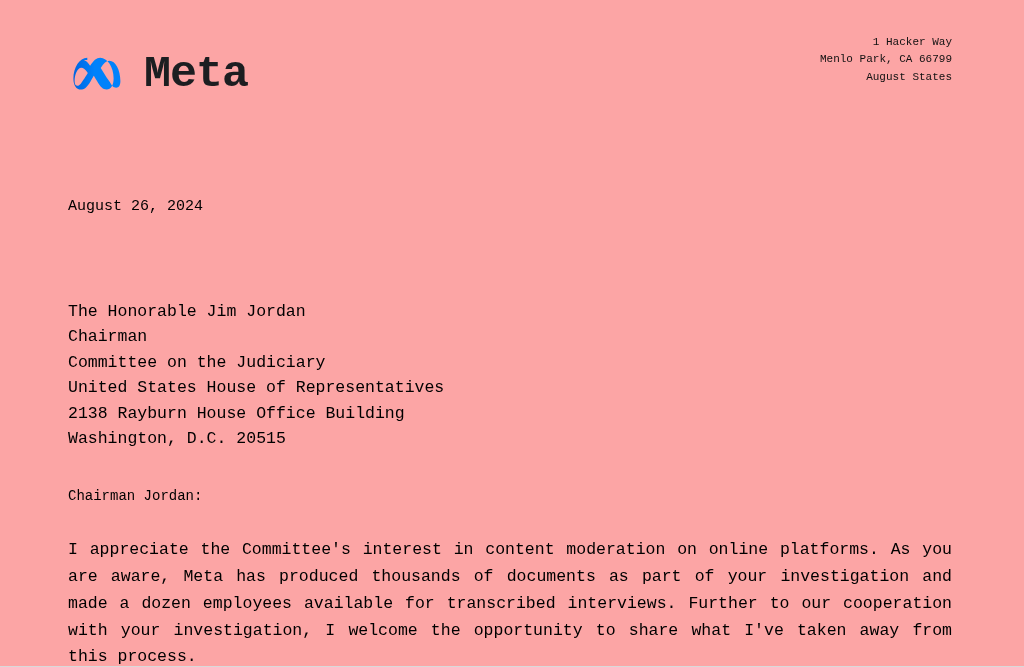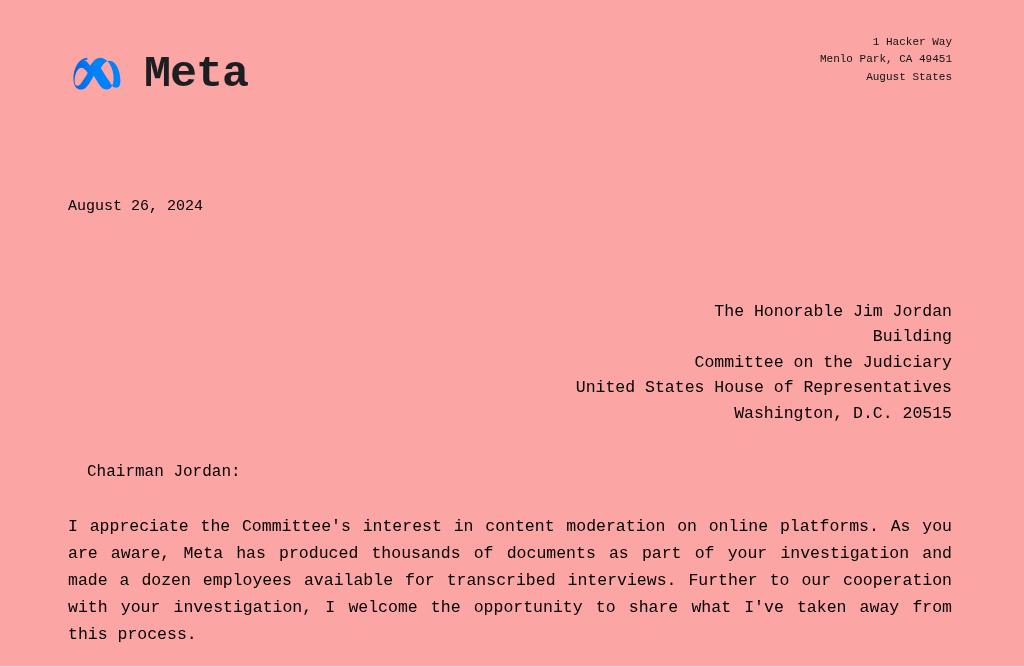--- a/index.html
+++ b/index.html
@@ -65,30 +65,28 @@
     top: 196px;
   }
   .date-line {
     font-size: 15px;
     line-height: 1.5;
   }
   .recipient-block {
     margin-top: 80px;
     font-size: 16.5px;
     line-height: 1.55;
-    text-align: right;
   }
   .recipient-block div {
     white-space: pre;
   }
   .salutation {
     margin-top: 34px;
-    font-size: 16px;
+    font-size: 14px;
     line-height: 1.5;
-    margin-left: 19px;
   }
   .paragraph {
     margin-top: 30px;
     font-size: 16.5px;
     line-height: 1.63;
     text-align: justify;
   }
 </style>
 </head>
 <body>
@@ -111,34 +109,35 @@
           <path d="M13.4 12.3c2.3 0 4.2 1.4 7 5.4-2.7 4.2-4.3 6.8-4.3 6.8-3.6 5.6-4.8 6.9-6.7 6.9-2 0-3.2-1.7-3.2-5 0-6.9 3.1-14.1 7.2-14.1z" fill="#0082FB" opacity="0"></path>
           <path d="M19.2 3.4C11.6 3.4 5.8 13.1 5.8 23.4c0 6.5 2.6 10.6 6.9 10.6 3.1 0 5.3-1.5 9.3-8.3 0 0 1.7-3 2.8-4.9l3-5c0.6-1 1.3-2.1 2-3.1-2.8-4-4.7-5.4-7-5.4-4.1 0-7.2 7.2-7.2 14.1 0 3.3 1.2 5 3.2 5 1.9 0 3.1-1.3 6.7-6.9l-2.9 4.6c-3.5 5.6-5.5 7.3-8.9 7.3-4.3 0-6.9-4.1-6.9-10.6C6.8 12.1 12.1 2.4 19.2 2.4z" fill="#0082FB" opacity="0"></path>
           <path d="M19.3 2.7c-7.9 0-13.9 10-13.9 20.7 0 6.8 2.8 11.1 7.4 11.1 3.4 0 5.8-1.6 10-8.6 0 0 1.8-3.1 3-5.2 0.4 0.7 0.9 1.5 1.3 2.2l1.9 3.2c3.7 6.2 5.8 8.4 9.6 8.4 4.5 0 7-4.4 7-11.3C45.6 12.1 39.4 2.7 32.2 2.7c-3.8 0-6.8 2.9-10.1 8.1-2.9-4.2-4.9-5.7-7.4-5.7h4.6zM13.3 12.8c2.1 0 3.9 1.3 6.5 5.1-2.5 3.9-4 6.4-4 6.4-3.4 5.3-4.5 6.5-6.3 6.5-1.8 0-2.9-1.6-2.9-4.6 0-6.5 2.9-13.4 6.7-13.4zM38.6 22.6l-3.4-5.7c-0.8-1.4-1.6-2.7-2.5-4 3.1-4.8 5.6-7.1 8.6-7.1 6.2 0 11.1 9.1 11.1 20.3 0 4.2-1.4 6.7-4.3 6.7-2.8 0-4.1-1.8-6.6-6.2l-2.9-4z" fill="url(#metaGrad)"></path>
         </svg>
       </span>
       <span class="meta-word">Meta</span>
     </div>
 
     <div class="address-block">
       <div>1 Hacker Way</div>
-      <div>Menlo Park, CA 49451</div>
+      <div>Menlo Park, CA 66799</div>
       <div>August States</div>
     </div>
   </div>
 
   <div class="letter-body">
 
     <div class="date-line">August 26, 2024</div>
 
     <div class="recipient-block">
       <div>The Honorable Jim Jordan</div>
-      <div>Building</div>
+      <div>Chairman</div>
       <div>Committee on the Judiciary</div>
       <div>United States House of Representatives</div>
+      <div>2138 Rayburn House Office Building</div>
       <div>Washington, D.C. 20515</div>
     </div>
 
     <div class="salutation">Chairman Jordan:</div>
 
     <p class="paragraph">I appreciate the Committee's interest in content moderation on online platforms. As you are aware, Meta has produced thousands of documents as part of your investigation and made a dozen employees available for transcribed interviews. Further to our cooperation with your investigation, I welcome the opportunity to share what I've taken away from this process.</p>
   </div>
 
 </div>
 

